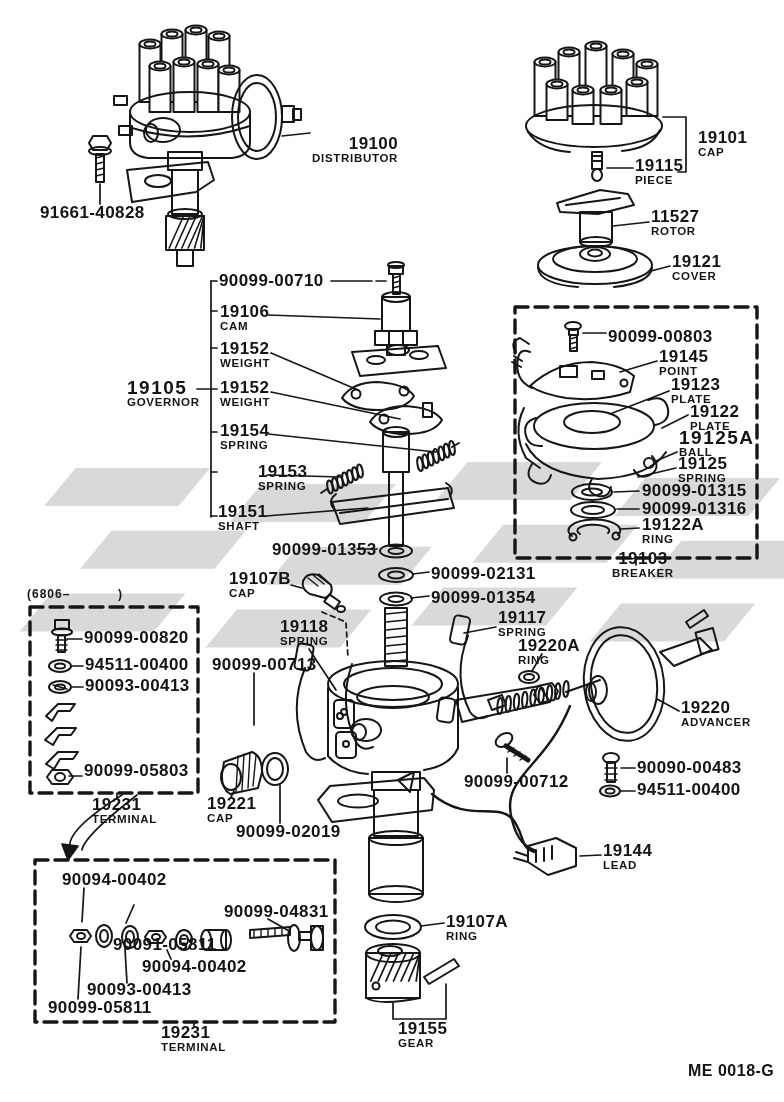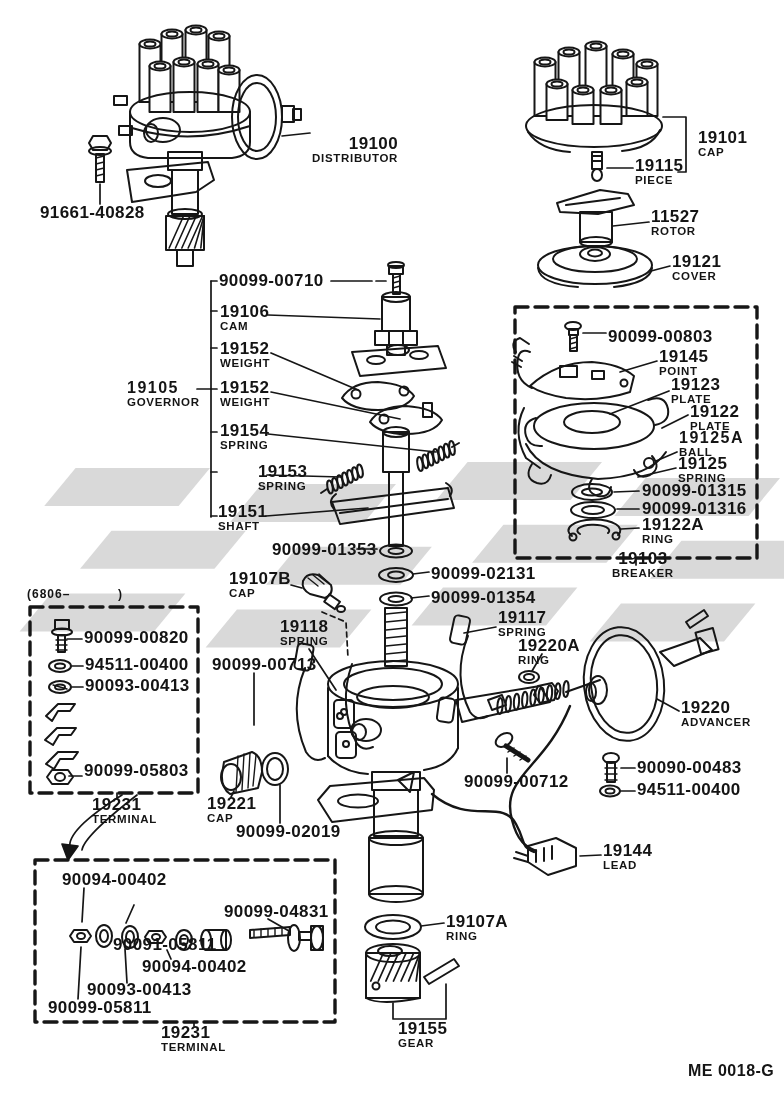--- a/index.html
+++ b/index.html
@@ -3,21 +3,21 @@
 <meta charset="utf-8">
 <style>
   html,body{margin:0;padding:0;background:#fff;}
   .page{position:relative;width:784px;height:1102px;background:#ffffff;overflow:hidden;
         font-family:"Liberation Sans",sans-serif;}
   .art{position:absolute;left:0;top:0;}
   #labels{position:absolute;left:0;top:0;width:784px;height:1102px;}
   .pl{position:absolute;color:#141414;font-weight:bold;white-space:pre;}
   .pl .num{font-size:17px;line-height:16px;letter-spacing:0.4px;}
   .pl .cap{font-size:11.5px;line-height:11px;letter-spacing:0.7px;margin-top:1px;}
-  .pl.lg .num{font-size:16px;line-height:17px;letter-spacing:1.5px;}
+  .pl.lg .num{font-size:19px;line-height:17px;letter-spacing:1.5px;}
   .pl.note .num{font-size:12px;letter-spacing:1px;}
   .pl.footer .num{font-size:16px;letter-spacing:0.5px;}
 </style>
 </head>
 <body>
 
 <div class="page">
 
 <svg class="art" width="784" height="1102" viewBox="0 0 784 1102">
 

